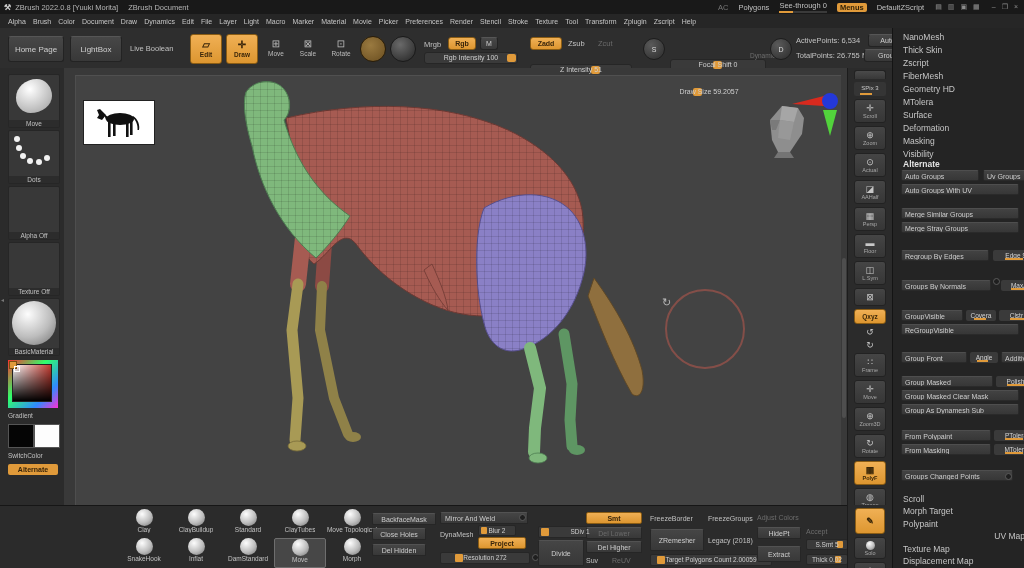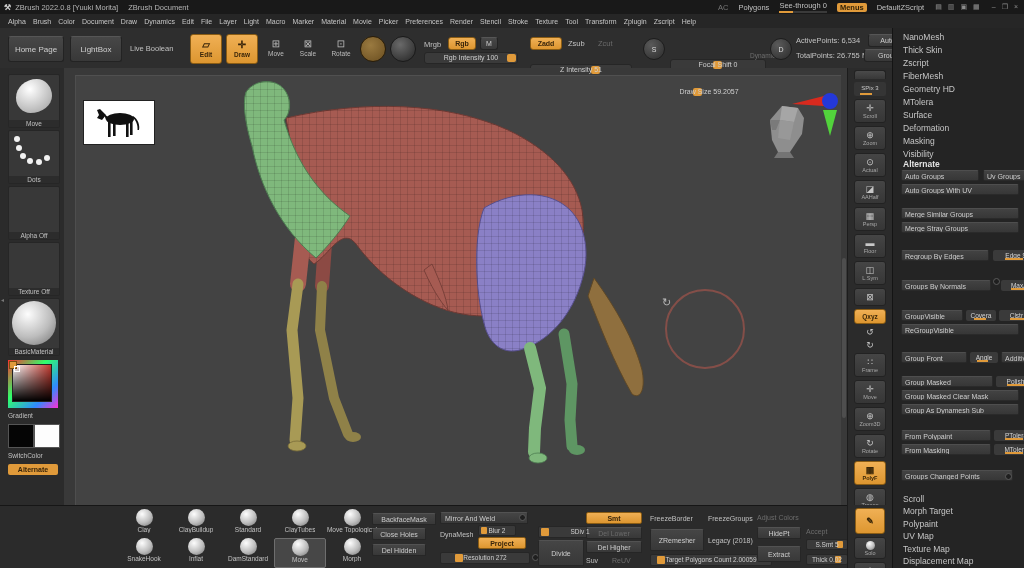--- a/index.html
+++ b/index.html
@@ -443,21 +443,21 @@
     <div class="rp-btn" style="left:8px;top:416px;width:90px;">From Masking</div>
     <div class="mslider" style="left:101px;top:416px;width:44px;">MTolera</div>
 
     <div class="rp-btn" style="left:8px;top:442px;width:112px;">Groups Changed Points</div>
     <div class="dot" style="left:112px;top:445px;"></div>
 
     <div style="position:absolute;left:0;top:462px;width:132px;">
         <div class="rp-item" style="position:static;margin:3.5px 0 0 10px;height:9px;">Scroll</div>
         <div class="rp-item" style="position:static;margin:3.5px 0 0 10px;height:9px;">Morph Target</div>
         <div class="rp-item" style="position:static;margin:3.5px 0 0 10px;height:9px;">Polypaint</div>
-        <div class="rp-item" style="position:static;margin:3.5px 0 0 10px;height:9px;">UV Map</div>
+        <div class="rp-item" style="position:static;margin:3.5px 0 0 10px;height:9px;text-align:right;">UV Map</div>
         <div class="rp-item" style="position:static;margin:3.5px 0 0 10px;height:9px;">Texture Map</div>
         <div class="rp-item" style="position:static;margin:3.5px 0 0 10px;height:9px;">Displacement Map</div>
       </div>
   </div>
 
   <div id="tray">
 
     <div class="bcell" style="left:118px;top:3px;">
         <div class="bico sphere"></div>
         <span class="bl">Clay</span>

